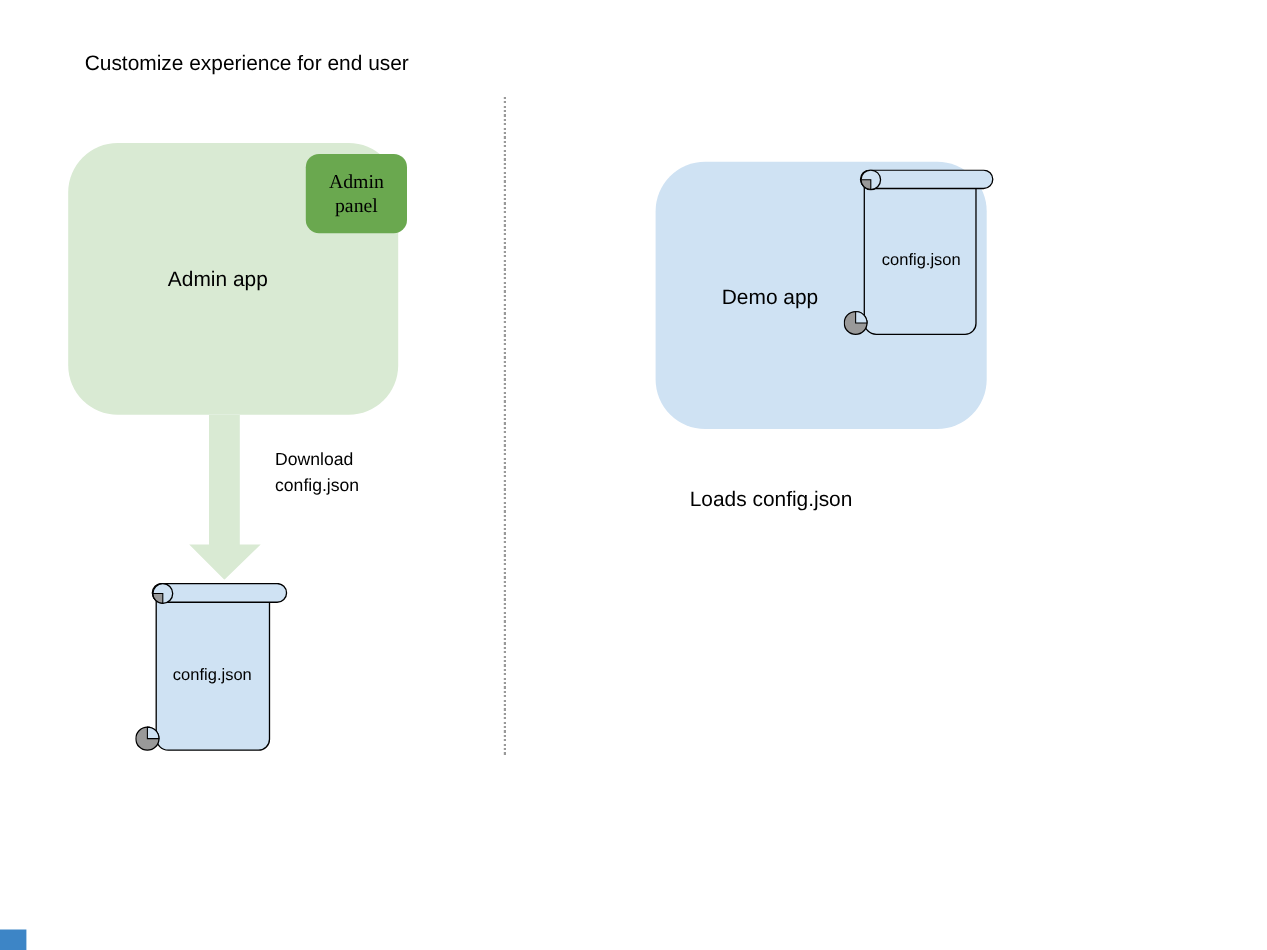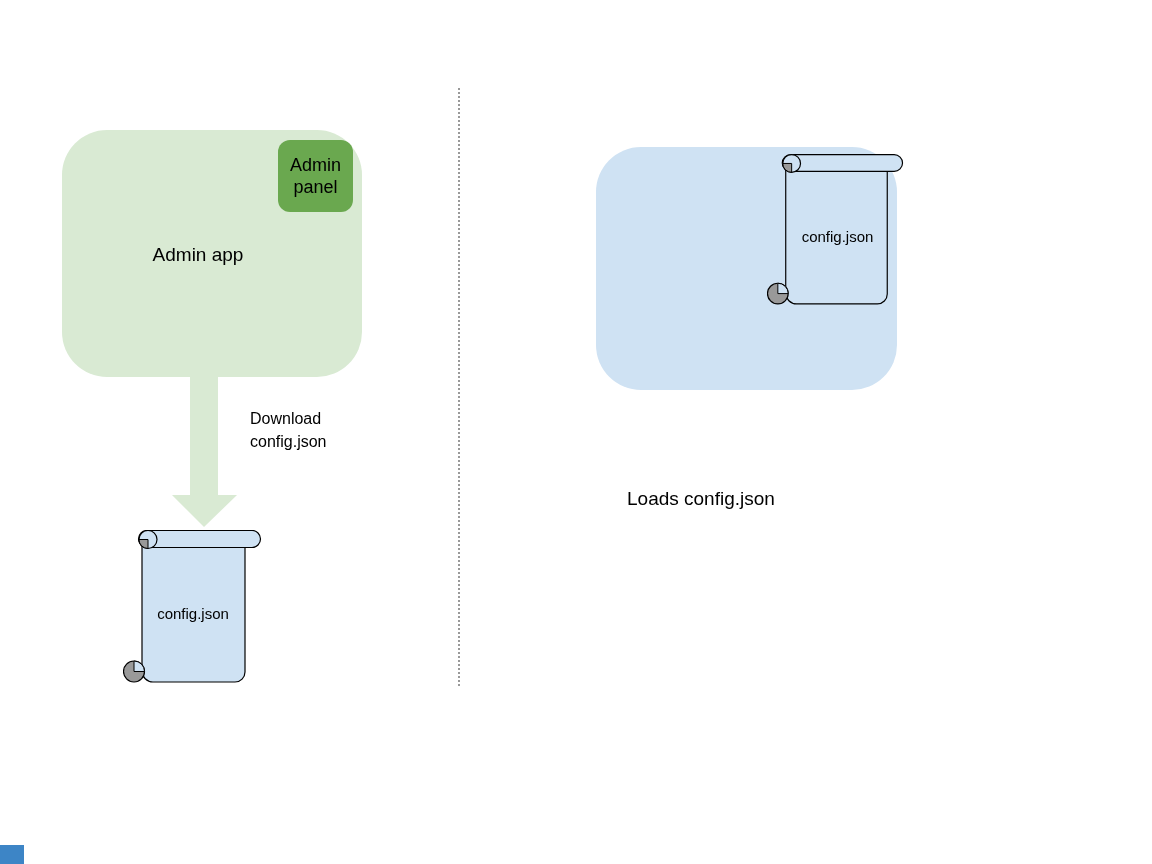--- a/index.html
+++ b/index.html
@@ -58,26 +58,27 @@
   }
   .corner-square {
     background: #3d85c6;
   }
 </style>
 </head>
 <body>
 
 <div id="canvas">
 
+  <div class="abs title" style="left:77px; top:48px;">Customize experience for end user</div>
 
   <div class="abs divider" style="left:458px; top:88px; height:599px;"></div>
 
   <div class="abs app-rect admin-app-rect" style="left:62px; top:130px; width:300px; height:247px;"></div>
 
-  <div class="abs admin-panel" style="left:278px; top:140px; width:75px; height:72px;">
+  <div class="abs admin-panel" style="left:278px; top:140px; width:92px; height:72px;font-family:Liberation Serif, serif;">
     <span>Admin panel</span>
   </div>
 
   <div class="abs shape-label" style="left:62px; top:244px; width:272px;">Admin app</div>
 
   <svg class="abs" style="left:171px; top:377px;" width="67" height="150" viewBox="0 0 67 150">
     <polygon points="19,0 47,0 47,118 66,118 33,150 1,118 19,118" fill="#d9ead3"></polygon>
   </svg>
 
   <div class="abs annotation" style="left:250px; top:407px;">Download
@@ -88,28 +89,29 @@
     <circle cx="11" cy="141.5" r="10.5" fill="#999999" stroke="#000000" stroke-width="1.2"></circle>
     <path d="M11 141.5 L11 131 A10.5 10.5 0 0 1 21.5 141.5 Z" fill="#cfe2f3" stroke="#000000" stroke-width="1"></path>
     <rect x="15.5" y="0.5" width="122" height="17" rx="8.5" fill="#cfe2f3" stroke="#000000" stroke-width="1.2"></rect>
     <circle cx="25" cy="9.5" r="9" fill="#cfe2f3" stroke="#000000" stroke-width="1.2"></circle>
     <path d="M25 9.5 L16 9.5 A9 9 0 0 0 25 18.5 Z" fill="#999999" stroke="#000000" stroke-width="1"></path>
   </svg>
   <div class="abs scroll-label" style="left:141px; top:605px; width:104px;">config.json</div>
 
   <div class="abs app-rect demo-app-rect" style="left:596px; top:147px; width:301px; height:243px;"></div>
 
+  <div class="abs shape-label" style="left:596px; top:260px; width:208px;">Demo app</div>
 
   <svg class="abs" style="left:767px; top:154px;" width="138" height="152" viewBox="0 0 140 154">
     <path d="M19 8 H122 V142 A10 10 0 0 1 112 152 H30 A11 11 0 0 1 19 141 Z" fill="#cfe2f3" stroke="#000000" stroke-width="1.2"></path>
     <circle cx="11" cy="141.5" r="10.5" fill="#999999" stroke="#000000" stroke-width="1.2"></circle>
     <path d="M11 141.5 L11 131 A10.5 10.5 0 0 1 21.5 141.5 Z" fill="#cfe2f3" stroke="#000000" stroke-width="1"></path>
     <rect x="15.5" y="0.5" width="122" height="17" rx="8.5" fill="#cfe2f3" stroke="#000000" stroke-width="1.2"></rect>
     <circle cx="25" cy="9.5" r="9" fill="#cfe2f3" stroke="#000000" stroke-width="1.2"></circle>
     <path d="M25 9.5 L16 9.5 A9 9 0 0 0 25 18.5 Z" fill="#999999" stroke="#000000" stroke-width="1"></path>
   </svg>
   <div class="abs scroll-label" style="left:786px; top:228px; width:103px;">config.json</div>
 
-  <div class="abs title" style="left:627px; top:444px;margin-top:44px;">Loads config.json</div>
+  <div class="abs title" style="left:627px; top:444px;">Loads config.json</div>
 
   <div class="abs corner-square" style="left:0px; top:845px; width:24px; height:19px;"></div>
 
 </div>
 
 </body></html>

